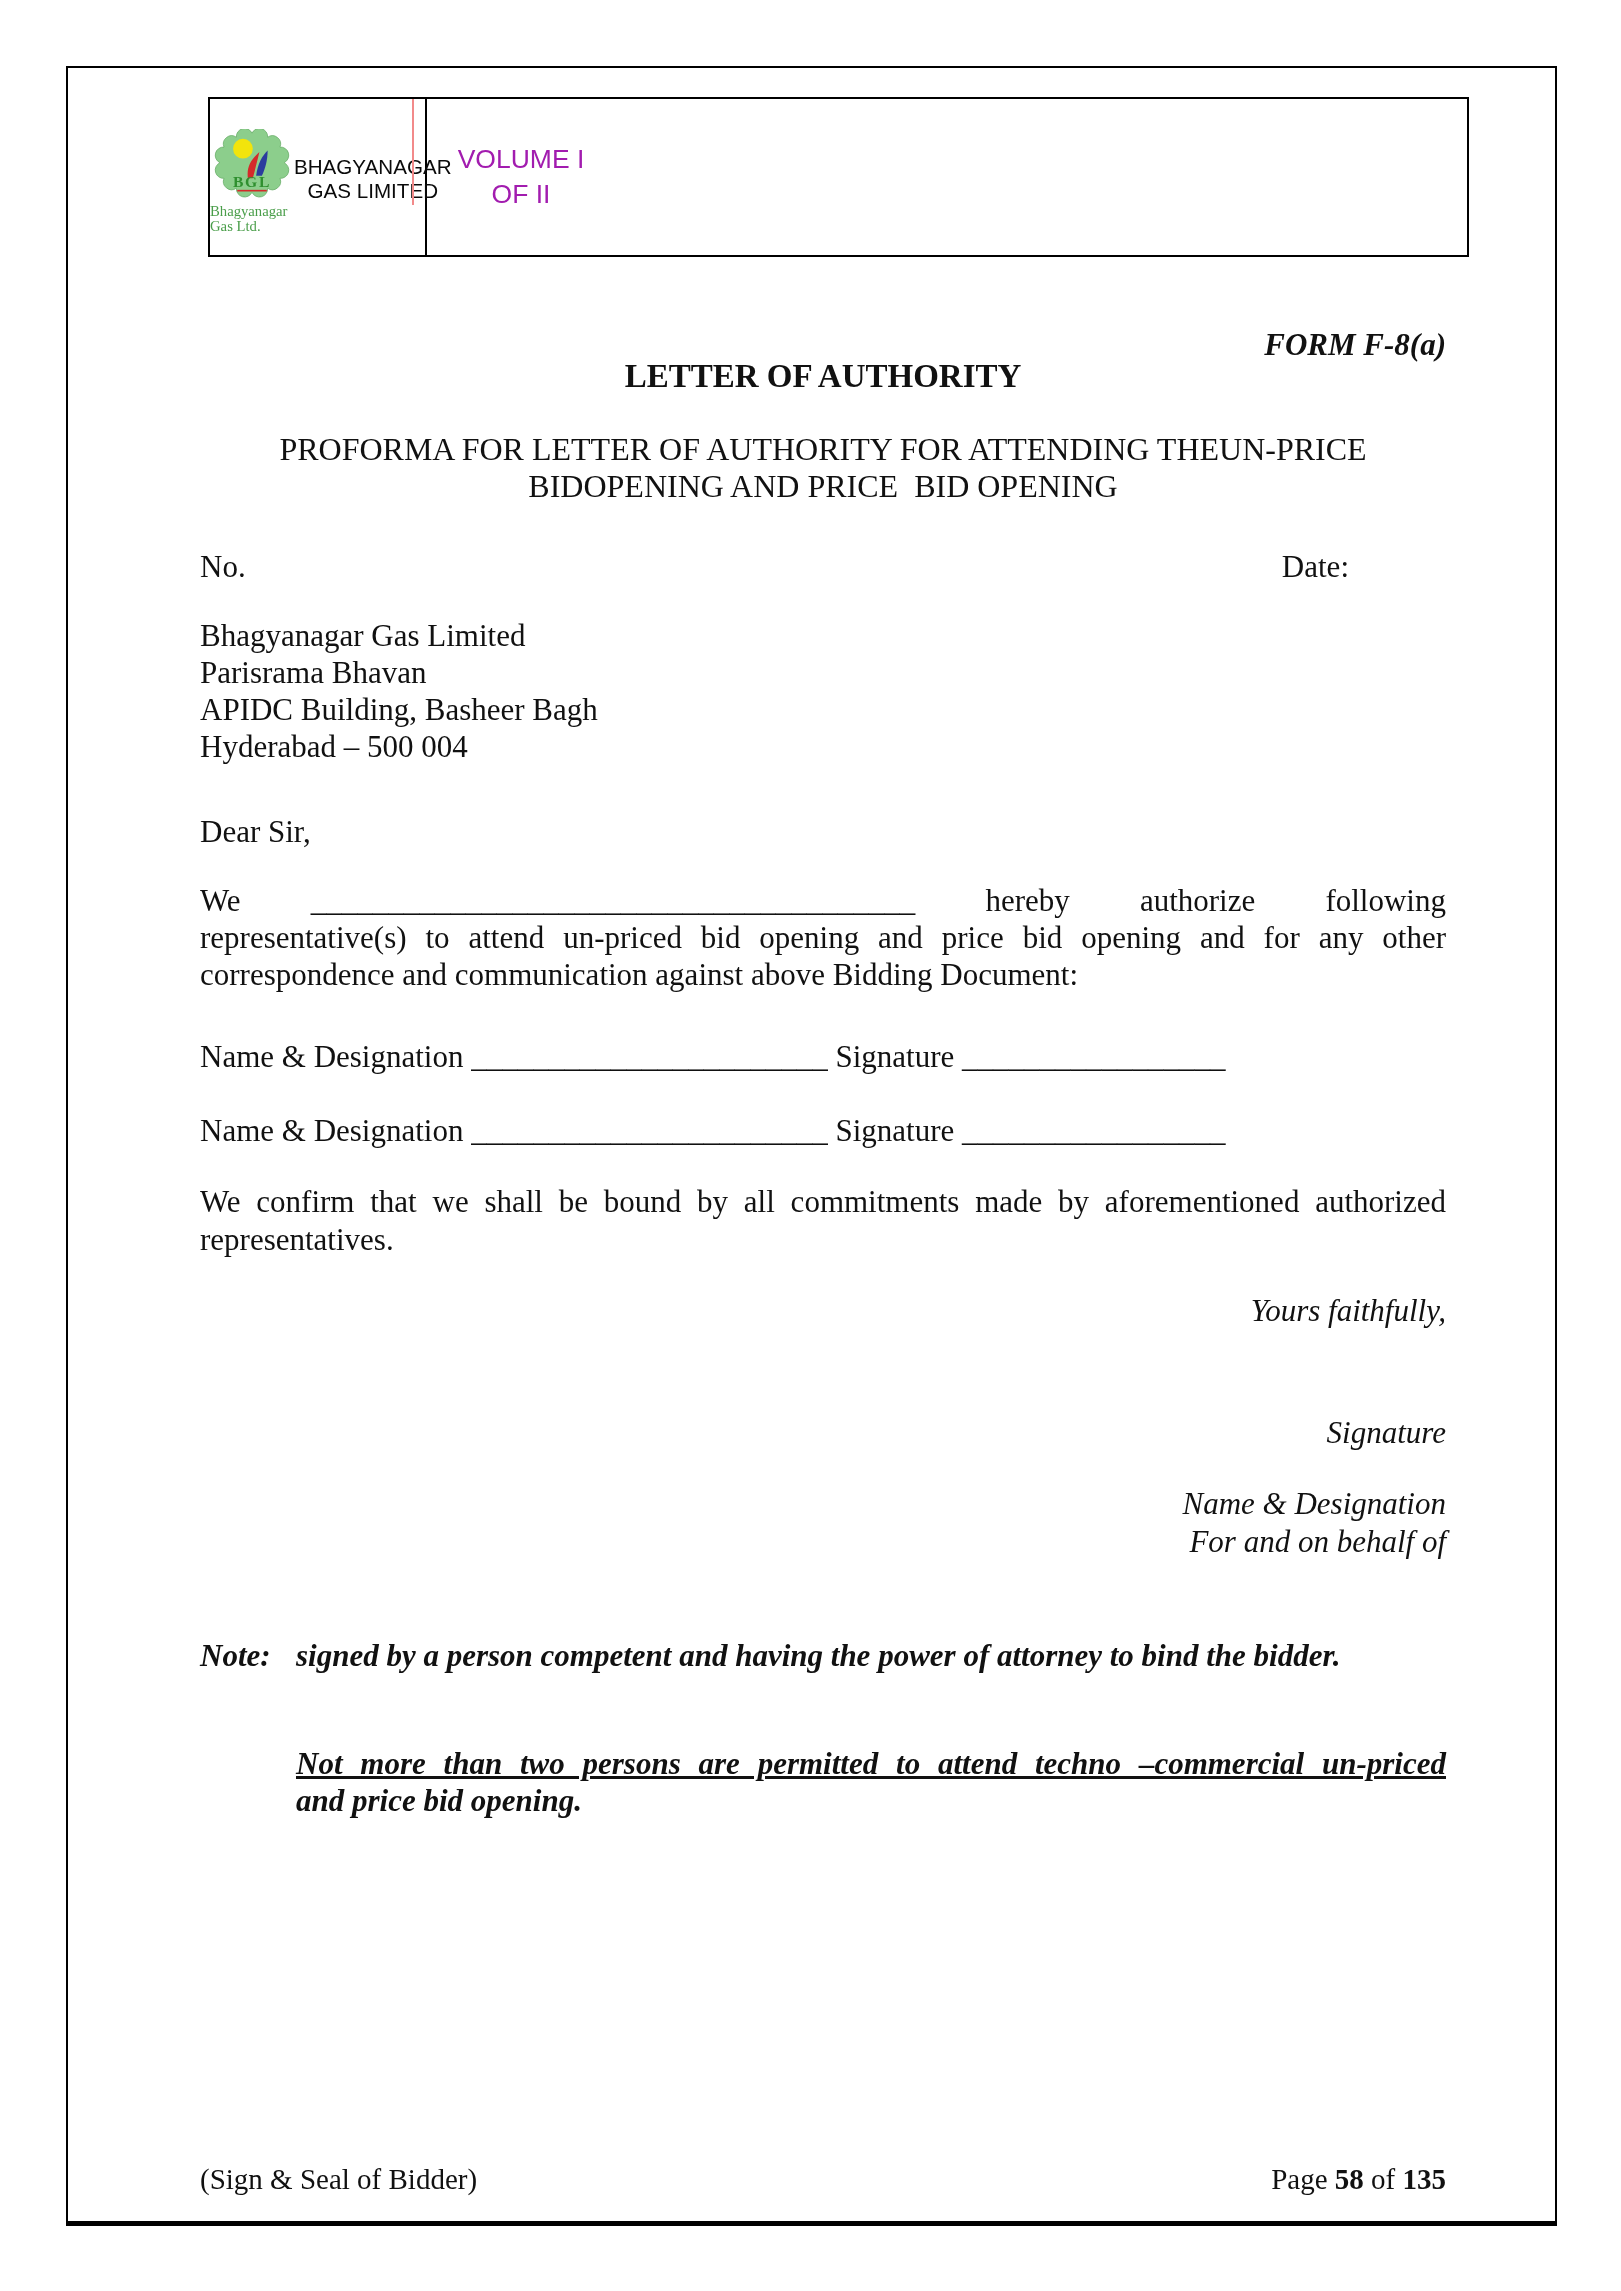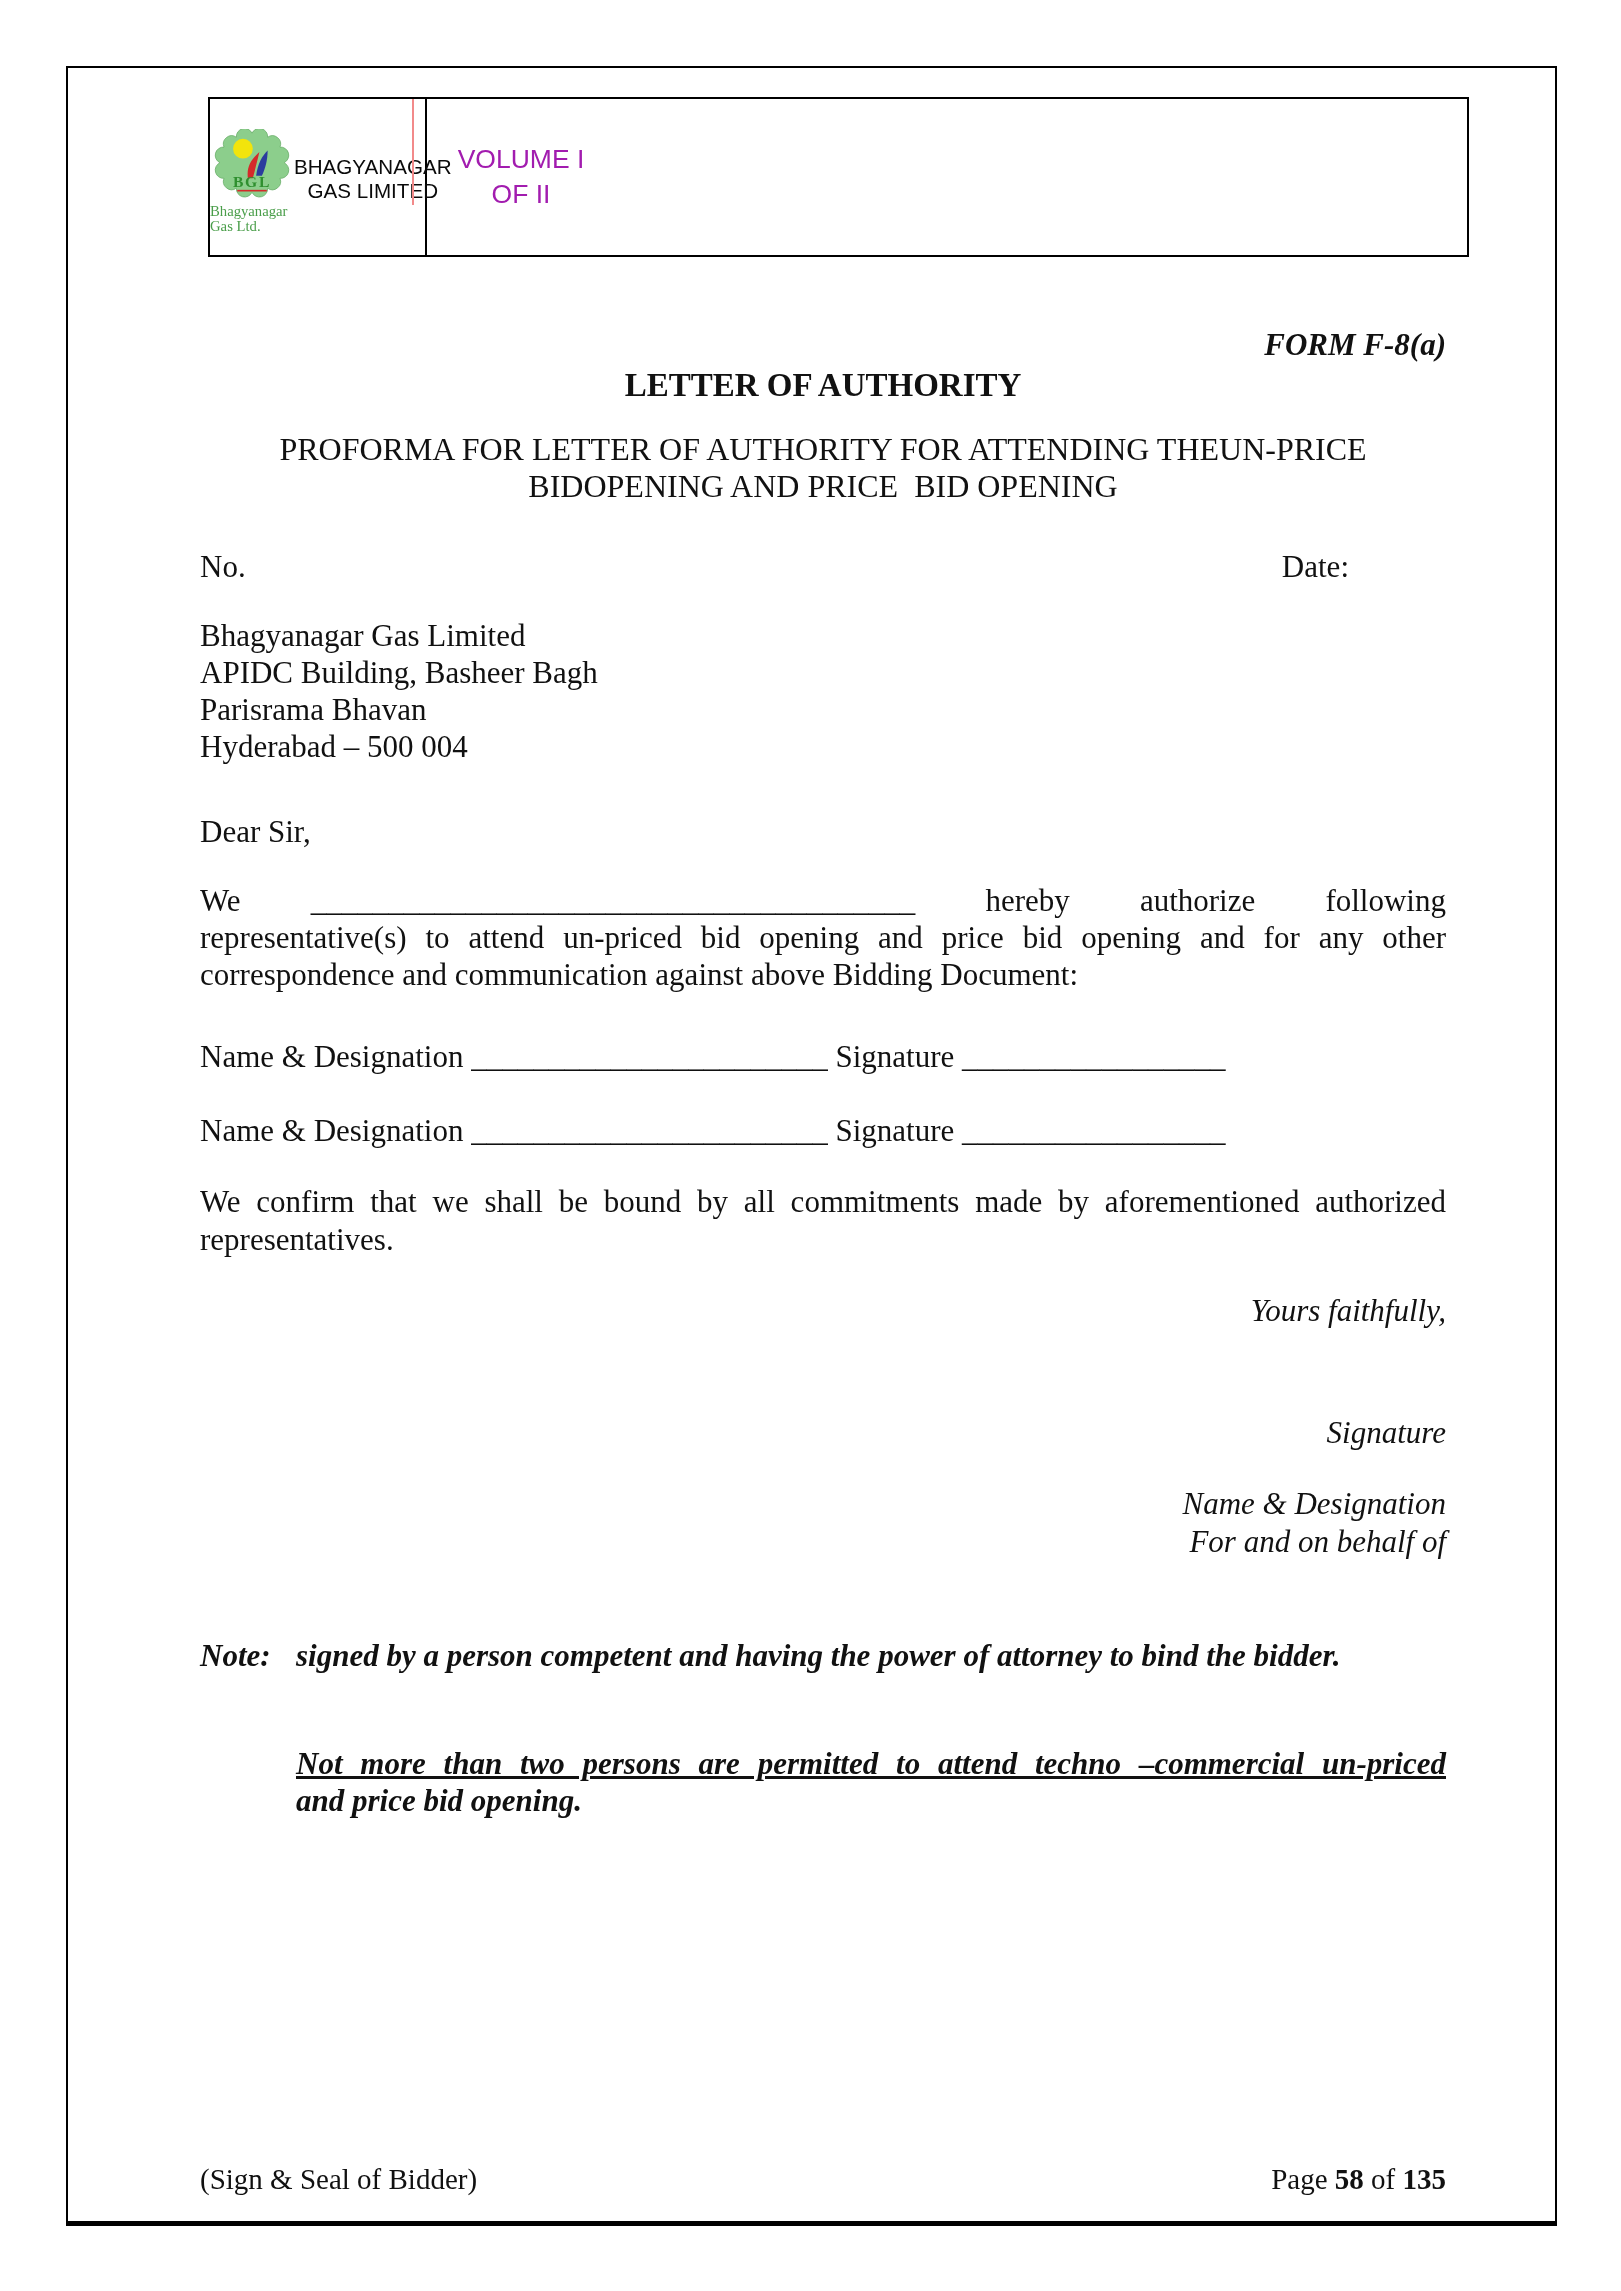--- a/index.html
+++ b/index.html
@@ -80,34 +80,34 @@
       <div class="hdr-c3">
         <div>VOLUME I</div>
         <div>OF II</div>
       </div>
     </div>
 
     <div class="content">
 
       <div class="abs bold right" style="top:258px;">FORM F-8(a)</div>
 
-      <div class="abs bold center" style="top:299px;font-size:33px;">LETTER OF AUTHORITY</div>
+      <div class="abs bold center" style="top:290px;font-size:33px;">LETTER OF AUTHORITY</div>
 
       <div class="abs center" style="top:363px;font-size:32px;">PROFORMA FOR LETTER OF AUTHORITY FOR ATTENDING THEUN-PRICE</div>
       <div class="abs center pre" style="top:400px;font-size:32px;">BIDOPENING AND PRICE  BID OPENING</div>
 
       <div class="abs flexline" style="top:480px;">
         <span>No.</span>
         <span class="datecell">Date:</span>
       </div>
 
       <div class="abs" style="top:549px;">
         <div>Bhagyanagar Gas Limited</div>
+        <div>Parisrama Bhavan</div>
         <div>APIDC Building, Basheer Bagh</div>
-        <div>Parisrama Bhavan</div>
         <div>Hyderabad – 500 004</div>
       </div>
 
       <div class="abs" style="top:745px;">Dear Sir,</div>
 
       <div class="abs flexline" style="top:814px;">
         <span>We</span>
         <span>_______________________________________</span>
         <span>hereby</span>
         <span>authorize</span>

